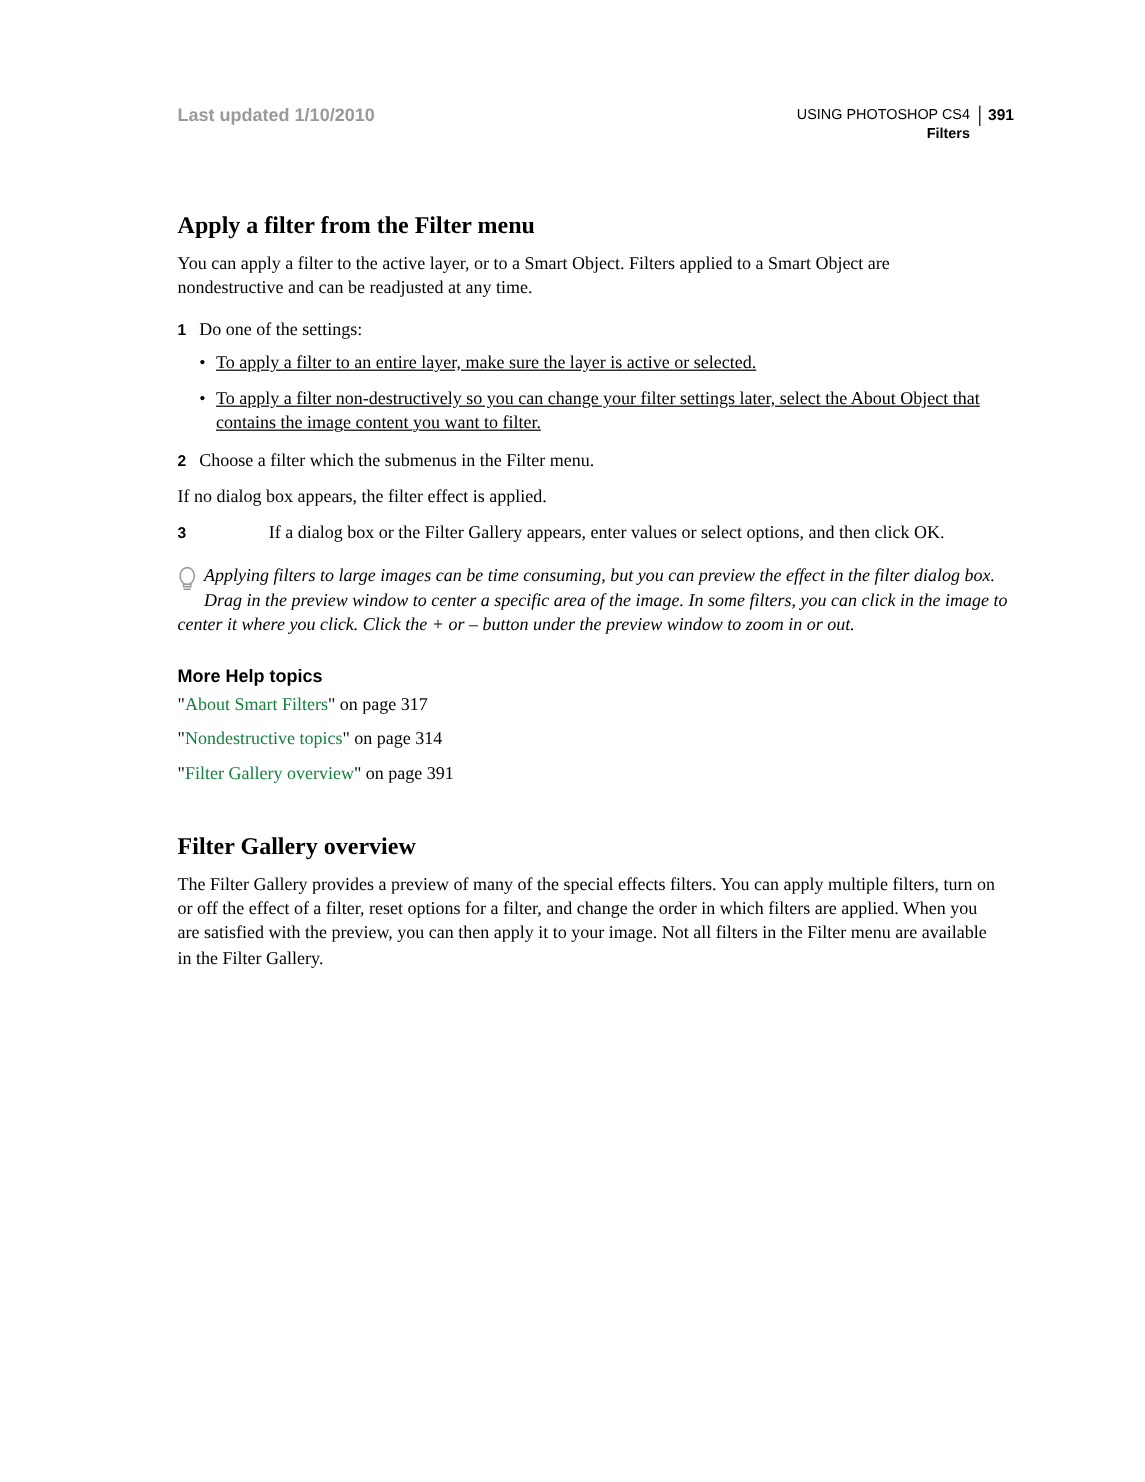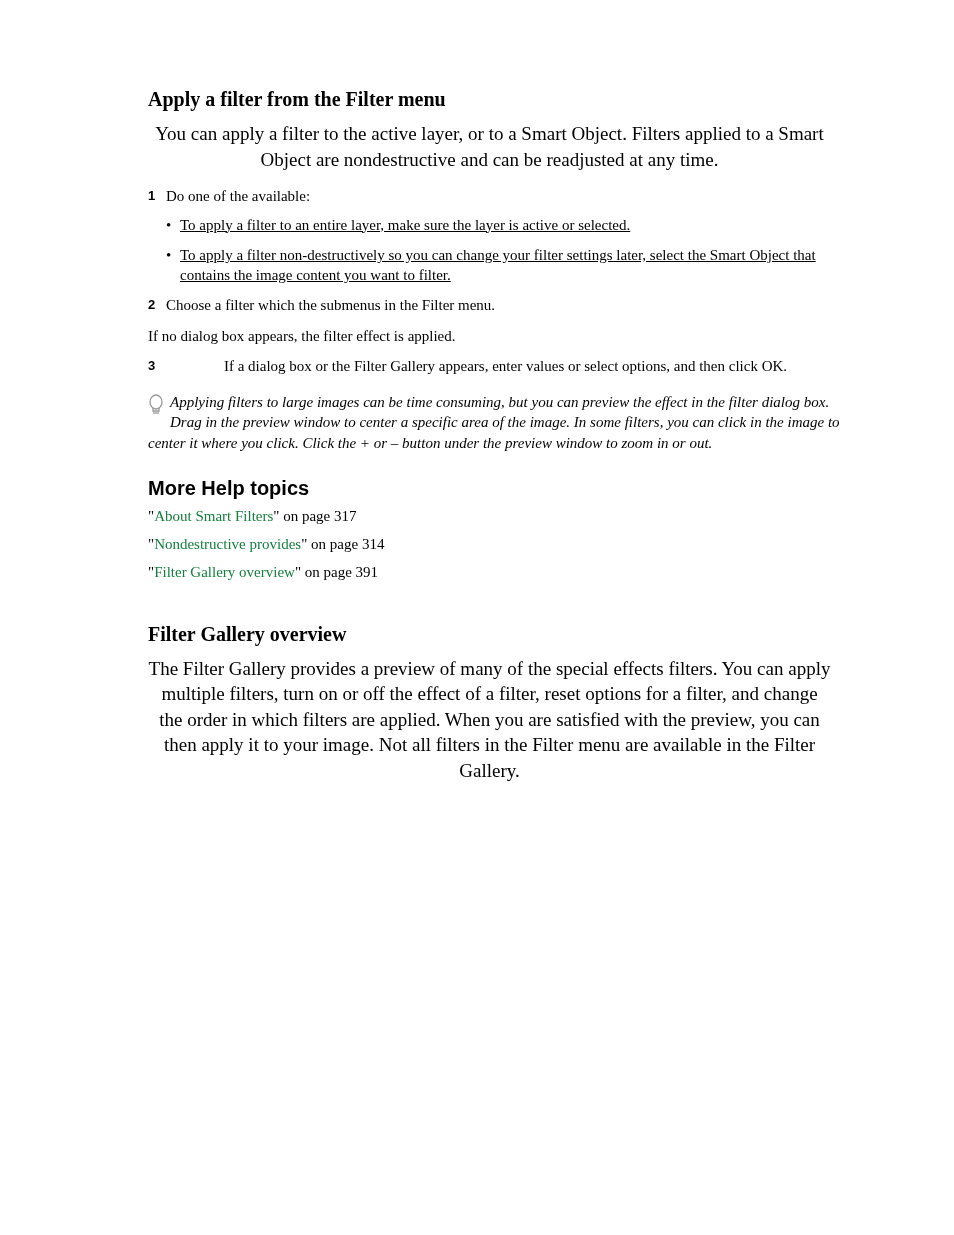--- a/index.html
+++ b/index.html
@@ -49,24 +49,23 @@
     padding-left: 6px;
     border-left: 1px solid #000;
   }
   h2 {
     font-family: Liberation Serif, serif;
     font-weight: bold;
     font-size: 20px;
     margin: 0 0 10px 0;
   }
   p.body {
-    font-size: 19px;
+    font-size: 15px;
     line-height: 1.35;
     margin: 0 14px 14px 0;
-    text-align: center;
   }
   ol.steps {
     list-style: none;
     padding: 0;
     margin: 0 0 4px 0;
     counter-reset: step;
   }
   ol.steps > li.step {
     counter-increment: step;
     font-size: 15px;
@@ -115,50 +114,60 @@
     margin: 16px 0 24px 0;
     position: relative;
   }
   .tip svg {
     float: left;
     margin: 2px 6px 0 0;
   }
   .more-help {
     font-family: "Myriad Pro", "Helvetica Neue", Arial, sans-serif;
     font-weight: bold;
-    font-size: 20px;
+    font-size: 15px;
     margin: 0 0 6px 0;
   }
   .help-link-line {
     font-size: 15px;
     line-height: 1.35;
     margin: 0 0 8px 0;
   }
   .help-link {
     color: #15803d;
   }
   .section2 {
     margin-top: 40px;
   }
 </style>
 </head>
 <body>
 
 <div class="page">
 
+  <div class="header">
+    <div class="updated">Last updated 1/10/2010</div>
+    <div class="header-right">
+      <span class="header-right-text">
+        <span class="header-line1">USING PHOTOSHOP CS4</span>
+        <span class="header-line2">Filters</span>
+      </span>
+      <span class="page-number">391</span>
+    </div>
+  </div>
 
   <h2>Apply a filter from the Filter menu</h2>
   <p class="body">You can apply a filter to the active layer, or to a Smart Object. Filters applied to a Smart Object are nondestructive and can be readjusted at any time.</p>
 
   <ol class="steps">
     <li class="step">
-      <span>Do one of the available:</span>
+      <span>Do one of the settings:</span>
       <ul class="sub">
         <li>To apply a filter to an entire layer, make sure the layer is active or selected.</li>
-        <li>To apply a filter non-destructively so you can change your filter settings later, select the Smart Object that contains the image content you want to filter.</li>
+        <li>To apply a filter non-destructively so you can change your filter settings later, select the About Object that contains the image content you want to filter.</li>
       </ul>
     </li>
     <li class="step">Choose a filter which the submenus in the Filter menu.</li>
   </ol>
 
   <p class="plain">If no dialog box appears, the filter effect is applied.</p>
 
   <ol class="steps" style="counter-reset: step 2; text-align: center;">
     <li class="step">If a dialog box or the Filter Gallery appears, enter values or select options, and then click OK.</li>
   </ol>
@@ -169,21 +178,21 @@
       <path d="M5 14 L5 17 L11 17 L11 14" fill="none" stroke="#999" stroke-width="1.3"></path>
       <line x1="5" y1="19" x2="11" y2="19" stroke="#999" stroke-width="1.3"></line>
     </svg>
     <span>Applying filters to large images can be time consuming, but you can preview the effect in the filter dialog box. Drag in the preview window to center a specific area of the image. In some filters, you can click in the image to center it where you click. Click the + or – button under the preview window to zoom in or out.</span>
   </p>
 
   <p class="more-help">More Help topics</p>
 
   <p class="help-link-line">"<span class="help-link">About Smart Filters</span><span>" on page 317</span></p>
 
-  <p class="help-link-line">"<span class="help-link">Nondestructive provides</span><span>" on page 314</span></p>
+  <p class="help-link-line">"<span class="help-link">Nondestructive topics</span><span>" on page 314</span></p>
 
   <p class="help-link-line">"<span class="help-link">Filter Gallery overview</span><span>" on page 391</span></p>
 
   <div class="section2">
     <h2>Filter Gallery overview</h2>
     <p class="body">The Filter Gallery provides a preview of many of the special effects filters. You can apply multiple filters, turn on or off the effect of a filter, reset options for a filter, and change the order in which filters are applied. When you are satisfied with the preview, you can then apply it to your image. Not all filters in the Filter menu are available in the Filter Gallery.</p>
   </div>
 
 </div>
 

